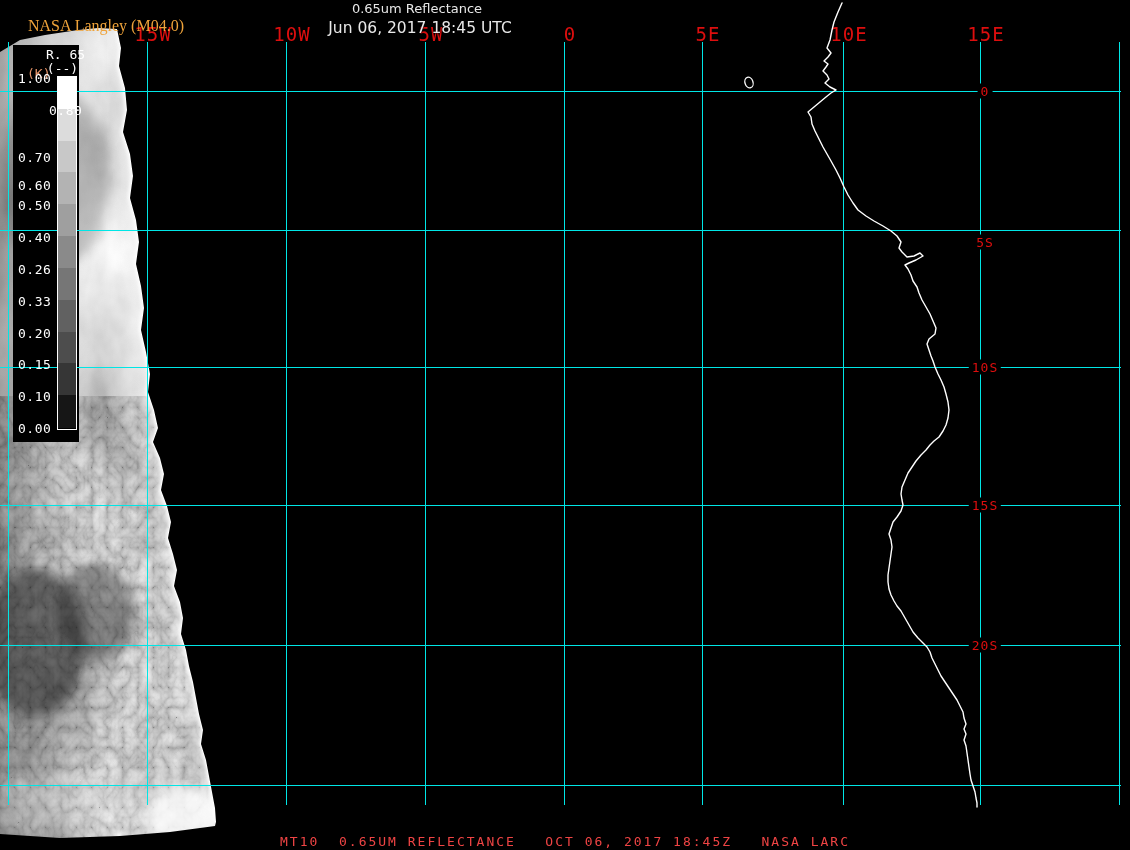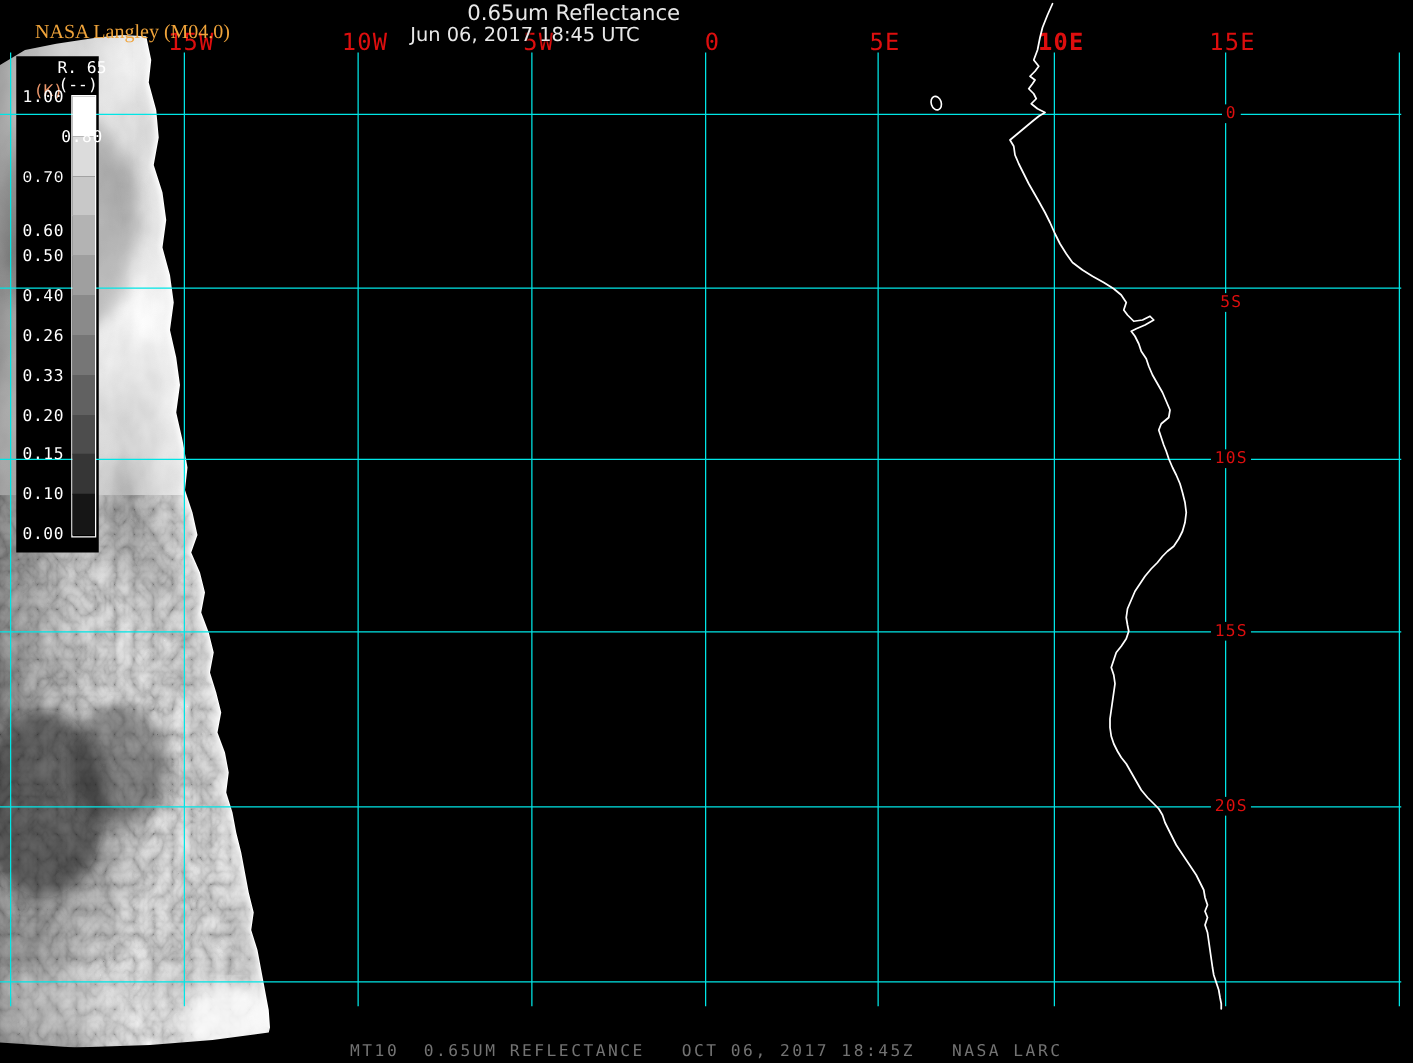--- a/index.html
+++ b/index.html
@@ -2,22 +2,22 @@
 <html><head>
 <meta charset="utf-8">
 <style>
   html,body{margin:0;padding:0;background:#000;}
   body{position:relative;width:1130px;height:850px;overflow:hidden;
        font-family:"DejaVu Sans",sans-serif;
        --grid:#00e6e6; --red:#dd0e0e; --orange:#efa33a; --coast:#ffffff; --titlecol:#e8e8e8;}
 
   .credit{position:absolute;left:28px;top:17px;z-index:20;color:var(--orange);
           font-size:16px;font-family:Liberation Serif, serif;}
-  .title1{position:absolute;left:459px;top:1px;transform:translateX(-50%);z-index:20;
-          color:var(--titlecol);font-size:17px;}
+  .title1{position:absolute;left:417px;top:1px;transform:translateX(-50%);z-index:20;
+          color:var(--titlecol);font-size:13px;}
   .title2{position:absolute;left:420px;top:19px;transform:translateX(-50%);z-index:20;
           color:var(--titlecol);font-size:15.5px;text-shadow:0 0 2px #000,0 0 2px #000;}
 
   .map{position:absolute;inset:0;z-index:8;pointer-events:none;}
   .vline{position:absolute;top:42px;width:1px;height:763px;background:var(--grid);}
   .hline{position:absolute;left:0;width:1121px;height:1px;background:var(--grid);}
 
   .labels{position:absolute;inset:0;z-index:16;pointer-events:none;}
   .lonlab{position:absolute;top:23px;transform:translateX(-50%);color:var(--red);
           font-family:"DejaVu Sans Mono",monospace;font-size:19px;letter-spacing:1px;}
@@ -36,21 +36,21 @@
   .cbk{position:absolute;left:14px;top:21px;color:#e8956a;
        font-family:"DejaVu Sans Mono",monospace;font-size:13px;}
   .cbbar{position:absolute;left:44px;top:31px;width:18px;height:352px;border:1px solid #fff;}
   .cbstep{position:absolute;left:0;width:18px;}
   .cbtick{position:absolute;left:5px;transform:translateY(-50%);color:#fff;
           font-family:"DejaVu Sans Mono",monospace;font-size:13px;letter-spacing:0.5px;white-space:nowrap;}
 
   .coastsvg{position:absolute;inset:0;z-index:18;pointer-events:none;}
 
   .caption{position:absolute;left:565px;top:834px;transform:translateX(-50%);z-index:20;
-           color:#737373;font-family:"DejaVu Sans Mono",monospace;font-size:13px;
+           color:#ef4444;font-family:"DejaVu Sans Mono",monospace;font-size:13px;
            letter-spacing:2px;white-space:pre;}
 </style>
 </head>
 <body style="--grid: #00e6e6; --red: #dd0e0e; --orange: #efa33a; --coast: #ffffff; --titlecol: #e8e8e8;">
 
 <div class="credit">NASA Langley (M04.0)</div>
 <div class="title1">0.65um Reflectance</div>
 <div class="title2">Jun 06, 2017 18:45 UTC</div>
 
 <svg class="swath" width="240" height="815" viewBox="0 0 240 815">
@@ -125,21 +125,21 @@
     <div class="hline" style="top: 645px;"></div>
     <div class="hline" style="top: 785px;"></div>
   </div>
 
 <div class="labels">
     <div class="lonlab" style="left: 153px;">15W</div>
     <div class="lonlab" style="left: 292px;">10W</div>
     <div class="lonlab" style="left: 431px;">5W</div>
     <div class="lonlab" style="left: 570px;">0</div>
     <div class="lonlab" style="left: 708px;">5E</div>
-    <div class="lonlab" style="left: 849px; font-weight: bold;">10E</div>
+    <div class="lonlab" style="left: 849px;">10E</div>
     <div class="lonlab" style="left: 986px;">15E</div>
     <div class="latlab" style="top: 91px;">0</div>
     <div class="latlab" style="top: 242px;">5S</div>
     <div class="latlab" style="top: 367px;">10S</div>
     <div class="latlab" style="top: 505px;">15S</div>
     <div class="latlab" style="top: 645px;">20S</div>
   </div>
 
 <div class="cbtop">
   <div class="cbtitle">R. 65</div>
@@ -154,21 +154,21 @@
       <div class="cbstep" style="top: 159.1px; height: 32.32px; background: rgb(138, 138, 138);"></div>
       <div class="cbstep" style="top: 190.92px; height: 32.32px; background: rgb(118, 118, 118);"></div>
       <div class="cbstep" style="top: 222.74px; height: 32.32px; background: rgb(97, 97, 97);"></div>
       <div class="cbstep" style="top: 254.56px; height: 32.32px; background: rgb(77, 77, 77);"></div>
       <div class="cbstep" style="top: 286.38px; height: 32.32px; background: rgb(54, 54, 54);"></div>
       <div class="cbstep" style="top: 318.2px; height: 32.32px; background: rgb(22, 22, 22);"></div>
     </div>
   <div>
       <div class="cbtick" style="top: 33px;">1.00</div>
       <div class="cbtick" style="top: 64.82px; margin-left: 31px;">0.80</div>
-      <div class="cbtick" style="top: 97px; font-family: Liberation Mono, monospace;">0.70</div>
+      <div class="cbtick" style="top: 112px;">0.70</div>
       <div class="cbtick" style="top: 128.46px; margin-top: 12px;">0.60</div>
       <div class="cbtick" style="top: 160.28px;">0.50</div>
       <div class="cbtick" style="top: 192.1px;">0.40</div>
       <div class="cbtick" style="top: 223.92px;">0.26</div>
       <div class="cbtick" style="top: 255.74px;">0.33</div>
       <div class="cbtick" style="top: 287.56px;">0.20</div>
       <div class="cbtick" style="top: 319.38px;">0.15</div>
       <div class="cbtick" style="top: 351.2px;">0.10</div>
       <div class="cbtick" style="top: 383.02px;">0.00</div>
     </div>

